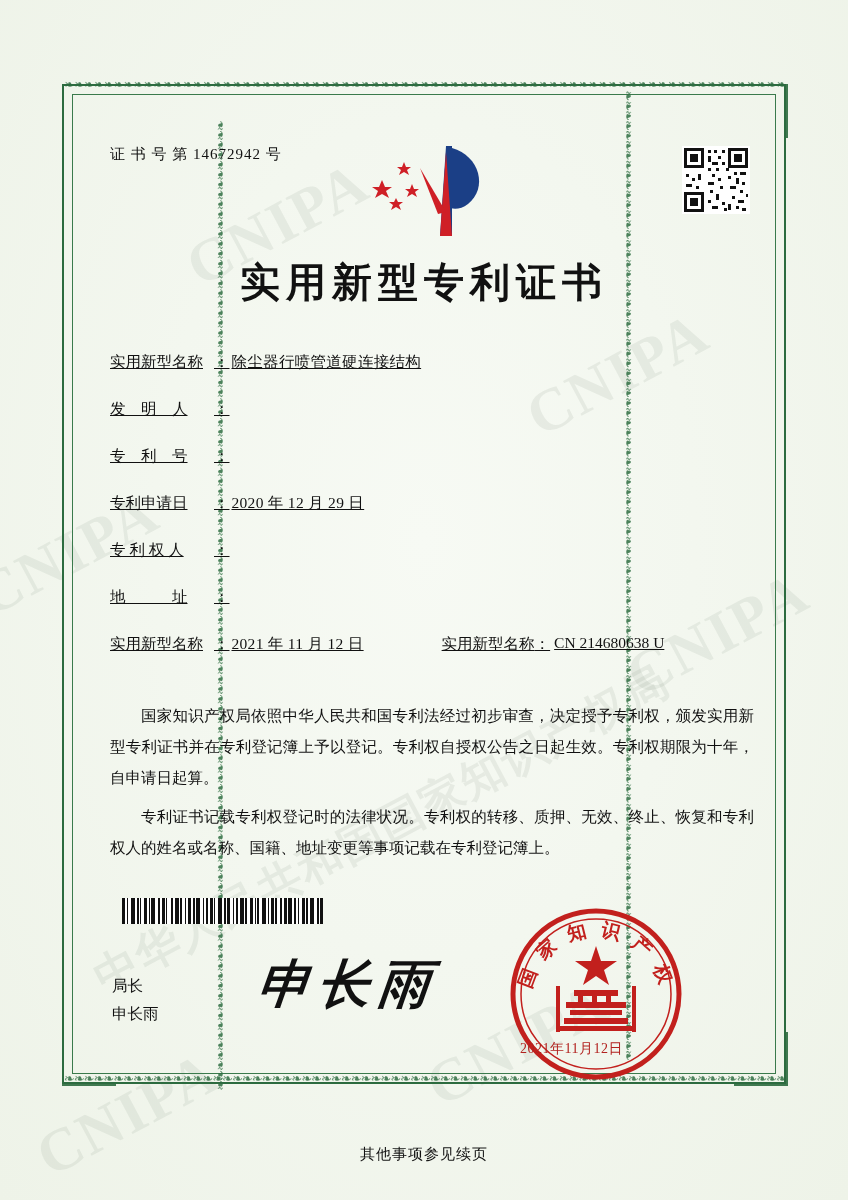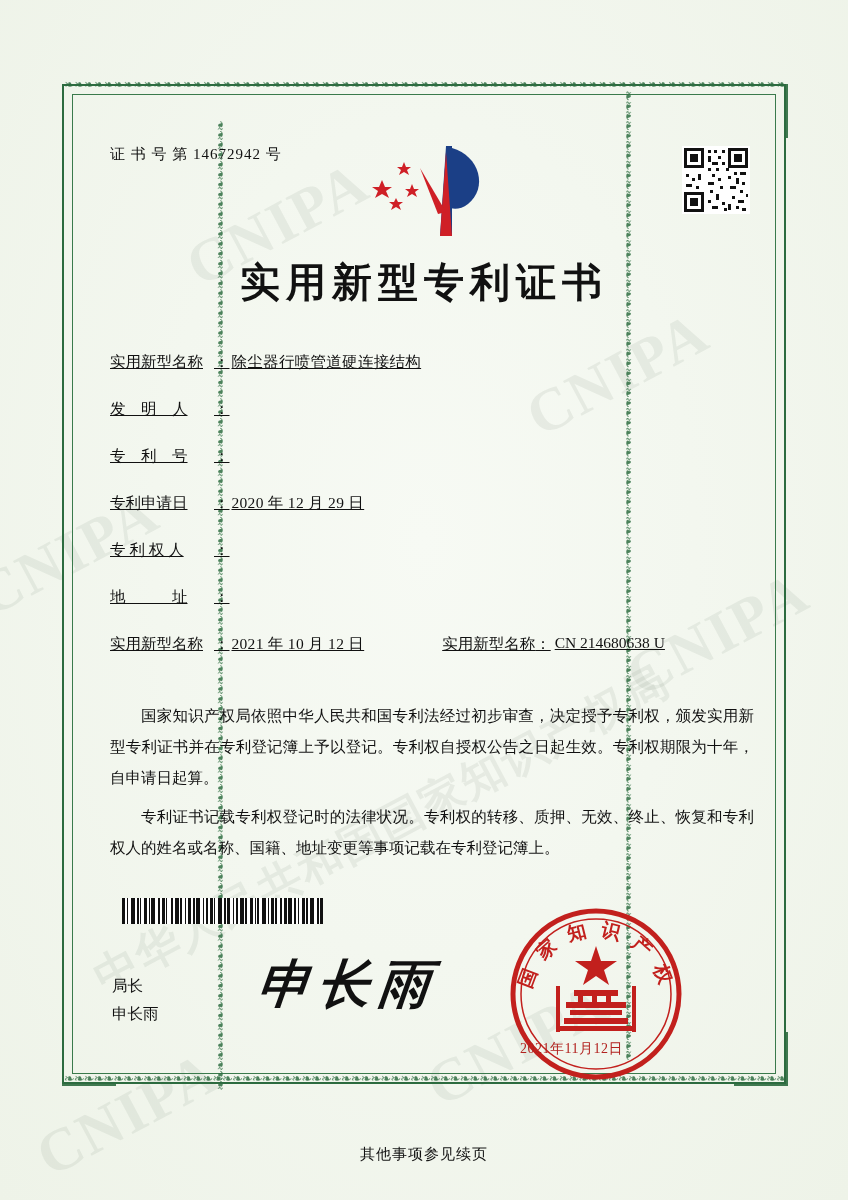--- a/index.html
+++ b/index.html
@@ -371,21 +371,21 @@
       <span class="f-label">专 利 权 人</span>
       <span class="f-colon">：</span>
     </div>
     <div class="field">
       <span class="f-label">地　　　址</span>
       <span class="f-colon">：</span>
     </div>
     <div class="field two-col">
       <span class="f-label">实用新型名称</span>
       <span class="f-colon">：</span>
-      <span class="f-value">2021 年 10 月 12 日</span>
+      <span class="f-value">2021 年 11 月 12 日</span>
       <span class="f-label2">实用新型名称</span>
       <span class="f-colon">：</span>
       <span class="f-value2">CN 214680638 U</span>
     </div>
   </div>
 
   <div class="paras">
     <p>国家知识产权局依照中华人民共和国专利法经过初步审查，决定授予专利权，颁发实用新型专利证书并在专利登记簿上予以登记。专利权自授权公告之日起生效。专利权期限为十年，自申请日起算。</p>
     <p>专利证书记载专利权登记时的法律状况。专利权的转移、质押、无效、终止、恢复和专利权人的姓名或名称、国籍、地址变更等事项记载在专利登记簿上。</p>
   </div>

